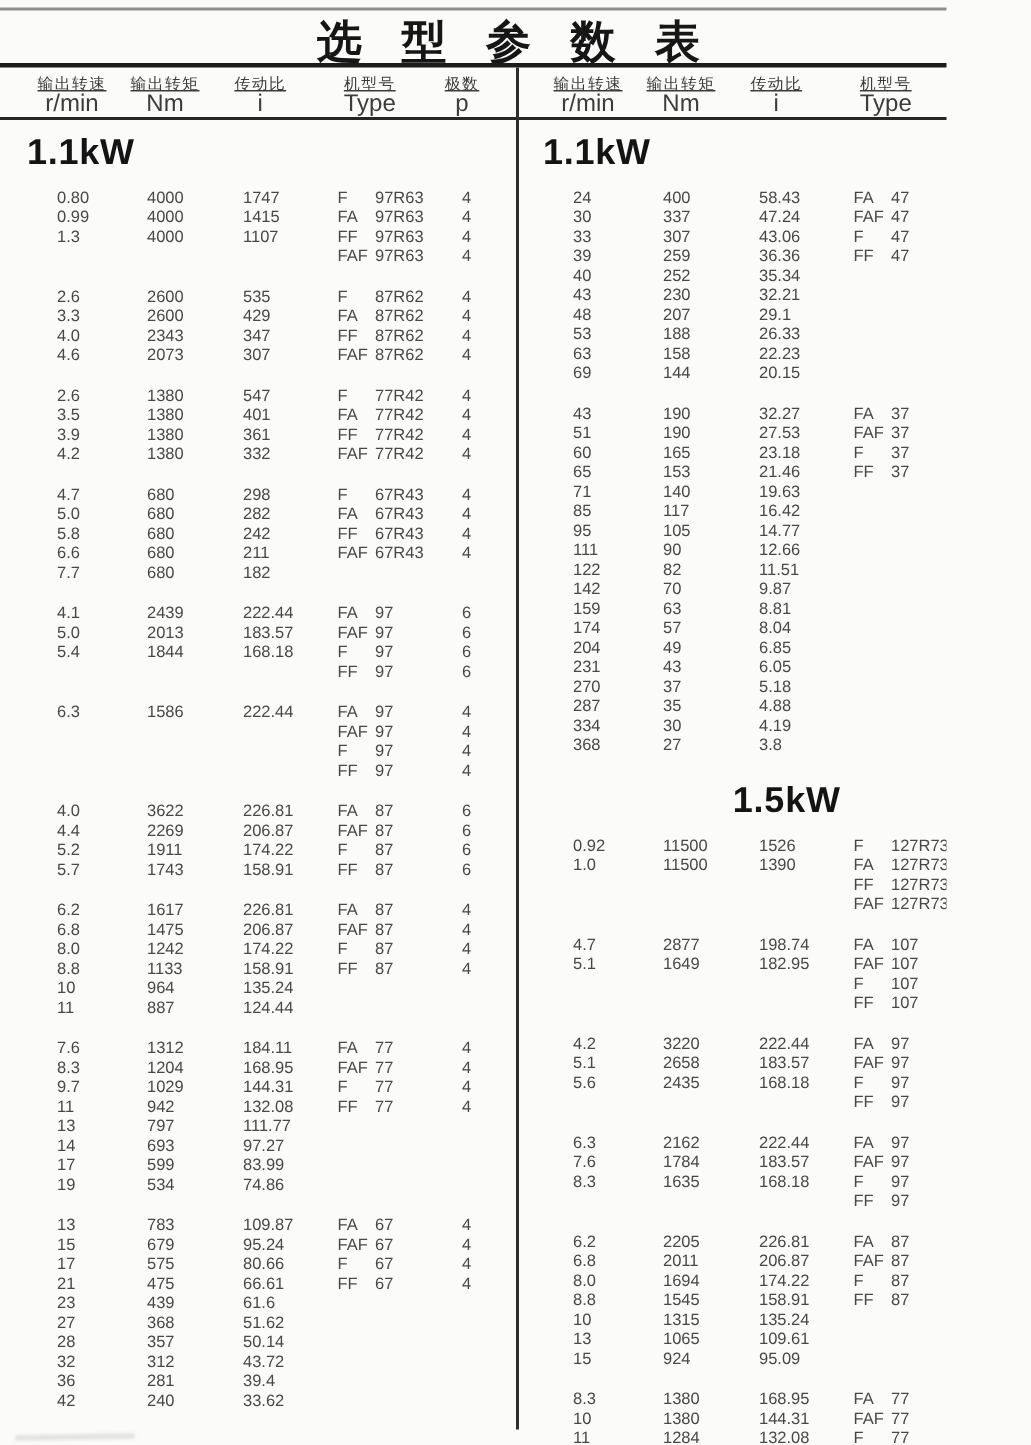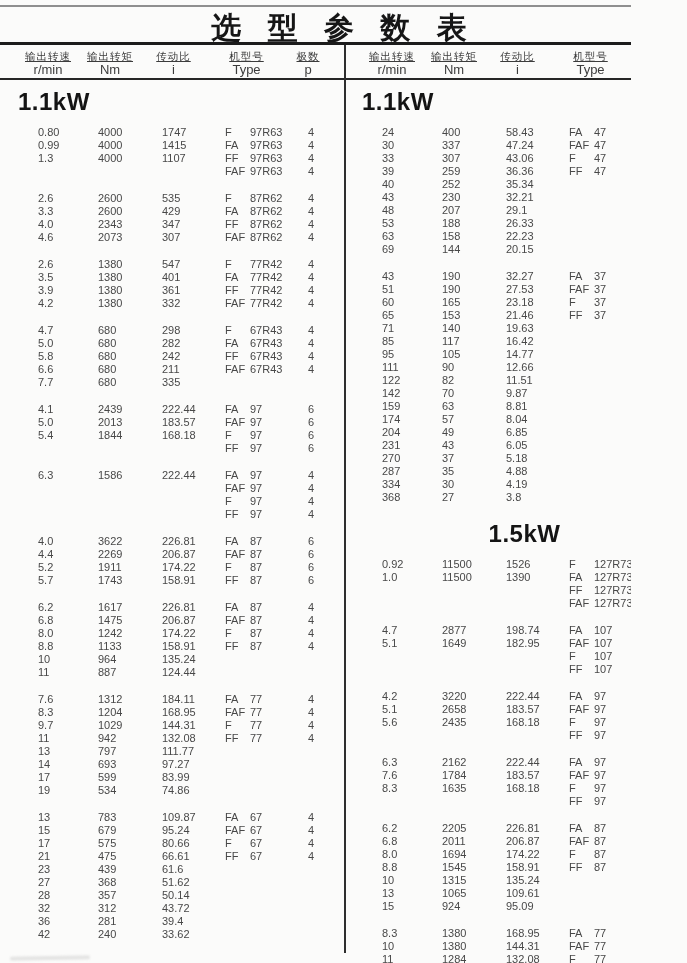--- a/index.html
+++ b/index.html
@@ -26,21 +26,21 @@
   .v-divider{position:absolute;left:344px;top:0;width:2px;height:908px;background:#2e2e2e;}
   .header-rule{position:absolute;left:0;top:33px;width:687px;height:2px;background:#262626;}
   .panel{width:343px;flex:0 0 343px;}
   .panel-right{margin-left:1px;}
   .col-headers{
     display:grid;grid-template-columns:60px 64px 63px 83px 40px;
     padding:4px 0 0 18px;text-align:center;
   }
   .hdr-cell{display:flex;flex-direction:column;}
   .hdr-cn{font-size:10.5px;color:#3c3c3c;line-height:14px;letter-spacing:1px;text-decoration:underline;}
-  .hdr-unit{font-size:13px;color:#3c3c3c;line-height:13px;}
+  .hdr-unit{font-size:16px;color:#3c3c3c;line-height:13px;}
   .panel-body{padding-top:6px;}
   .power-title{
     font-size:24px;font-weight:bold;color:#141414;
     padding-left:18px;margin:6px 0 10px 0;letter-spacing:0.5px;
   }
   .power-title.later{margin-top:16px;text-align:center;}
   .block{margin-bottom:14px;}
   .row{
     display:grid;grid-template-columns:60px 64px 63px 25px 58px 30px;
     padding-left:38px;
@@ -218,21 +218,21 @@
               <span class="cell c0">6.6</span>
               <span class="cell c1">680</span>
               <span class="cell c2">211</span>
               <span class="cell c3">FAF</span>
               <span class="cell c4">67R43</span>
               <span class="cell c5">4</span>
             </div>
             <div class="row">
               <span class="cell c0">7.7</span>
               <span class="cell c1">680</span>
-              <span class="cell c2">335</span>
+              <span class="cell c2">182</span>
               <span class="cell c3"></span>
               <span class="cell c4"></span>
               <span class="cell c5"></span>
             </div>
           </div>
           <div class="block">
             <div class="row">
               <span class="cell c0">4.1</span>
               <span class="cell c1">2439</span>
               <span class="cell c2">222.44</span>

